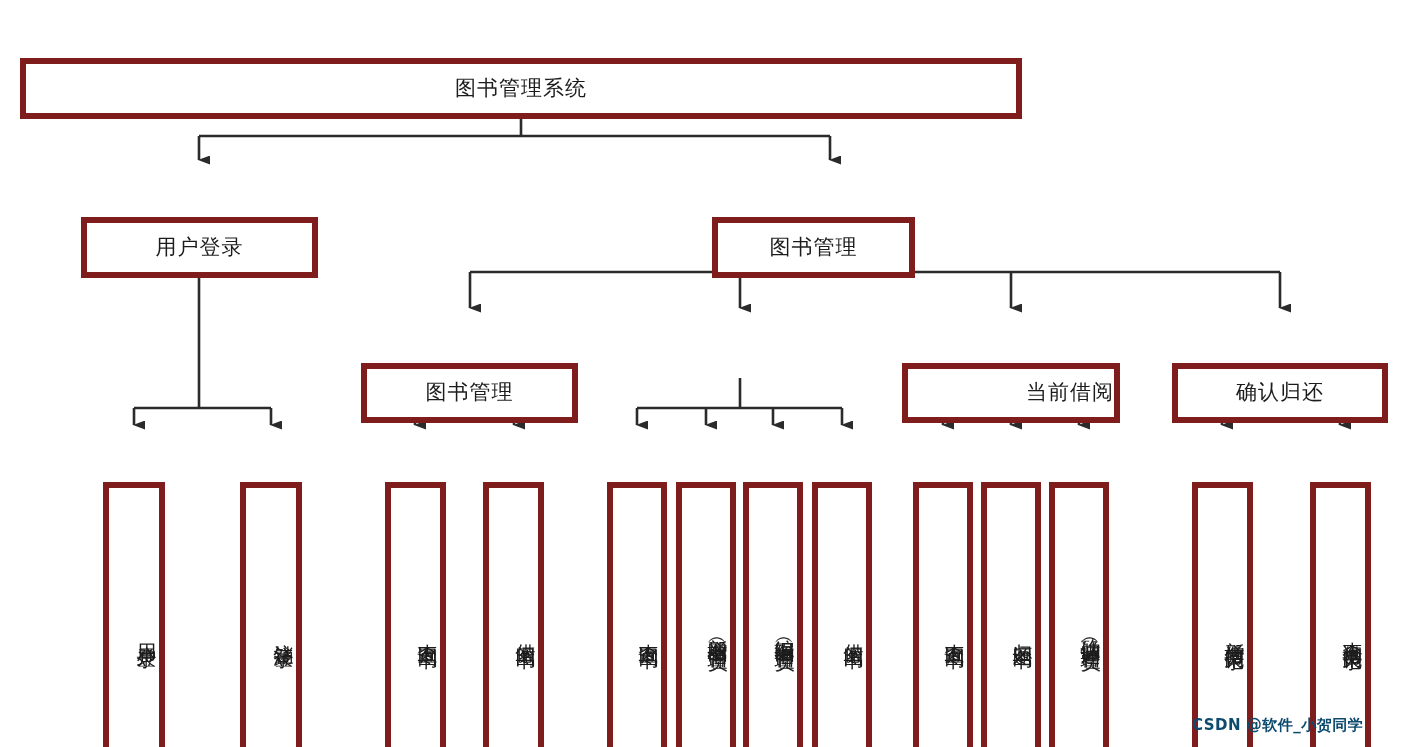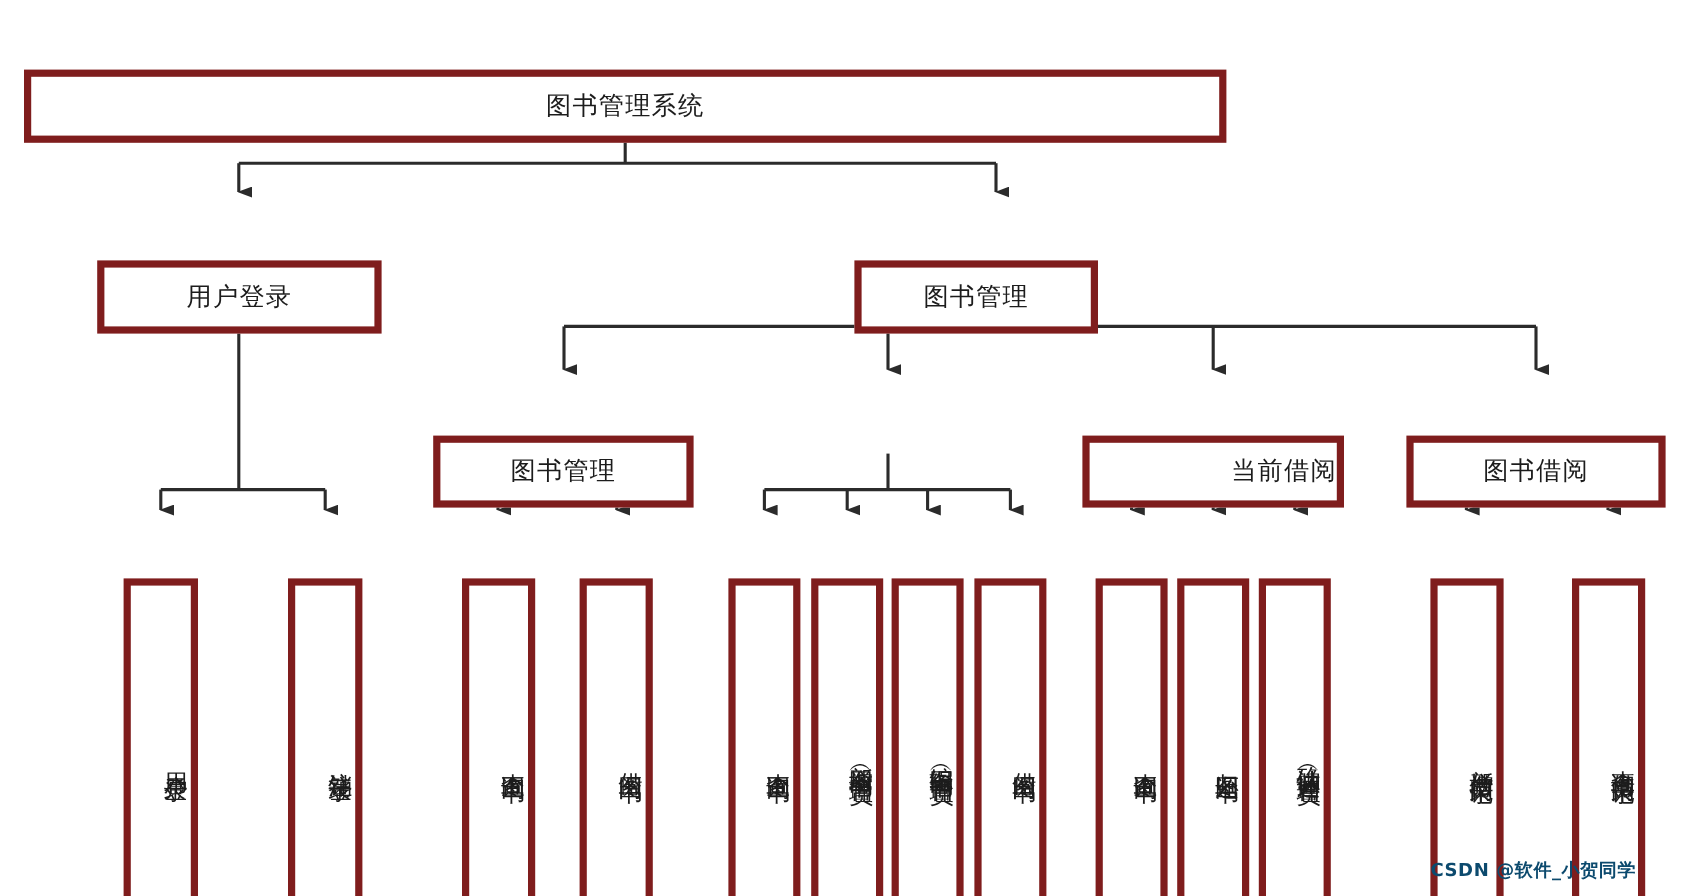--- a/index.html
+++ b/index.html
@@ -132,21 +132,21 @@
     <span>图书管理</span>
   </div>
 
   <div class="node horiz" style="left:361px; top:318px; width:217px; height:60px;">
     <span>图书管理</span>
   </div>
   <div class="node horiz" style="left:902px; top:318px; width:218px; height:60px;justify-content:flex-end;">
     <span>当前借阅</span>
   </div>
   <div class="node horiz" style="left:1172px; top:318px; width:216px; height:60px;">
-    <span>图书借阅</span>
+    <span>确认归还</span>
   </div>
 
   <div class="node vert" style="left:103px; top:437px; width:62px; height:300px;">
     <span class="vlabel">用户登录</span>
   </div>
   <div class="node vert" style="left:240px; top:437px; width:62px; height:300px;">
     <span class="vlabel">注销登录</span>
   </div>
 
   <div class="node vert" style="left:385px; top:437px; width:61px; height:300px;">

